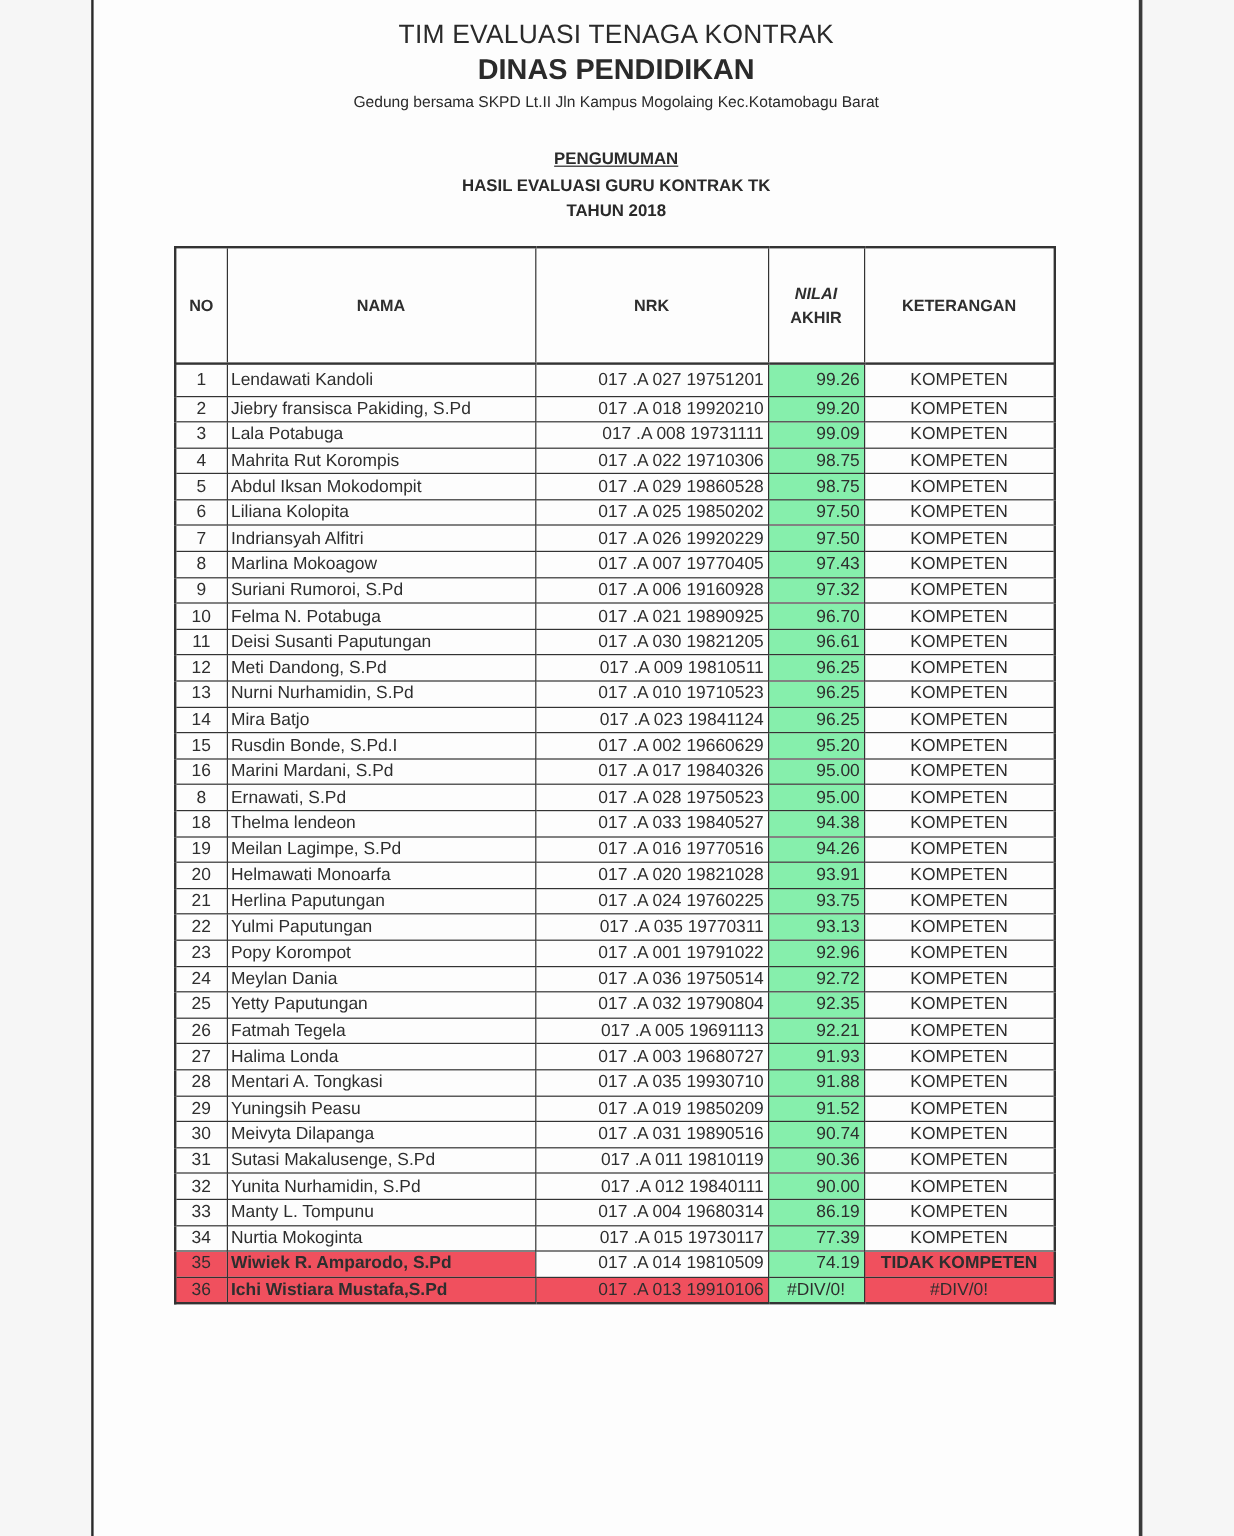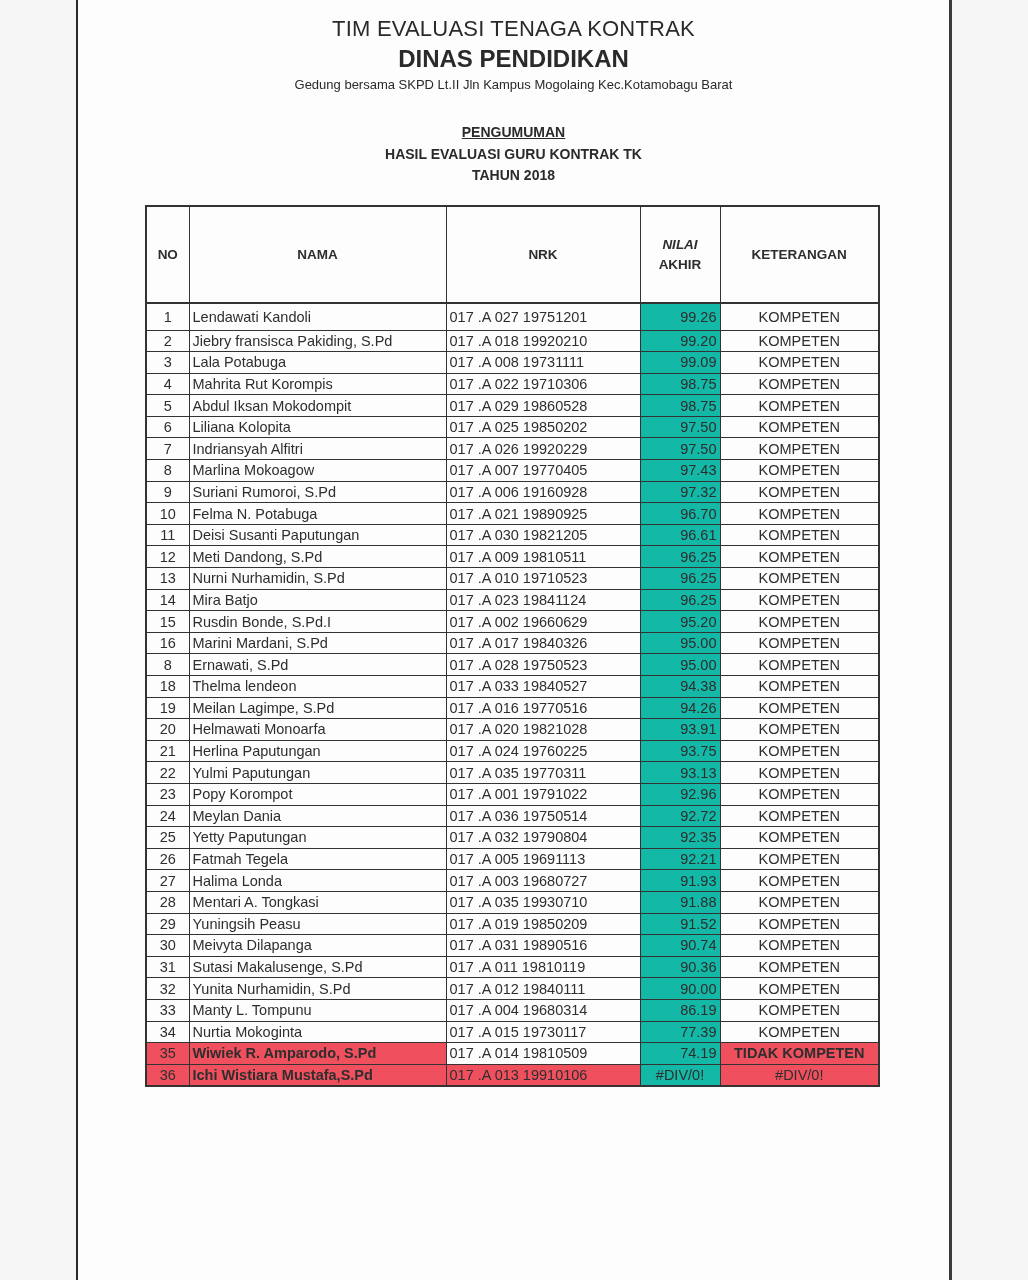--- a/index.html
+++ b/index.html
@@ -30,22 +30,22 @@
   table.results thead th { height: 97px; font-size: 13.5px; font-weight: bold; text-align: center; border-width: 2px 1px; border-color: #333; }
   table.results thead th:first-child { border-left-width: 2px; }
   table.results thead th:last-child { border-right-width: 2px; }
   table.results tbody td { height: 21.6px; line-height: 20px; }
   table.results tbody tr:first-child td { height: 27px; }
   table.results tbody td:first-child { border-left-width: 2px; }
   table.results tbody td:last-child { border-right-width: 2px; margin-top: 40px; }
   table.results tbody tr:last-child td { border-bottom-width: 2px; }
   td.no { text-align: center; }
   td.nama { text-align: left; }
-  td.nrk { text-align: left; }
-  td.nilai { text-align: right; background: #14b8a6; }
+  td.nrk { text-align: right; }
+  td.nilai { text-align: right; background: #86efac; }
   td.ket { text-align: center; }
   .red { background: #f0505e; }
   .bold { font-weight: bold; }
   col.c-no { width: 43px; } col.c-nama { width: 257px; } col.c-nrk { width: 194px; }
   col.c-nilai { width: 80px; } col.c-ket { width: 159px; }
 </style>
 </head>
 <body>
 
 <div class="page">

